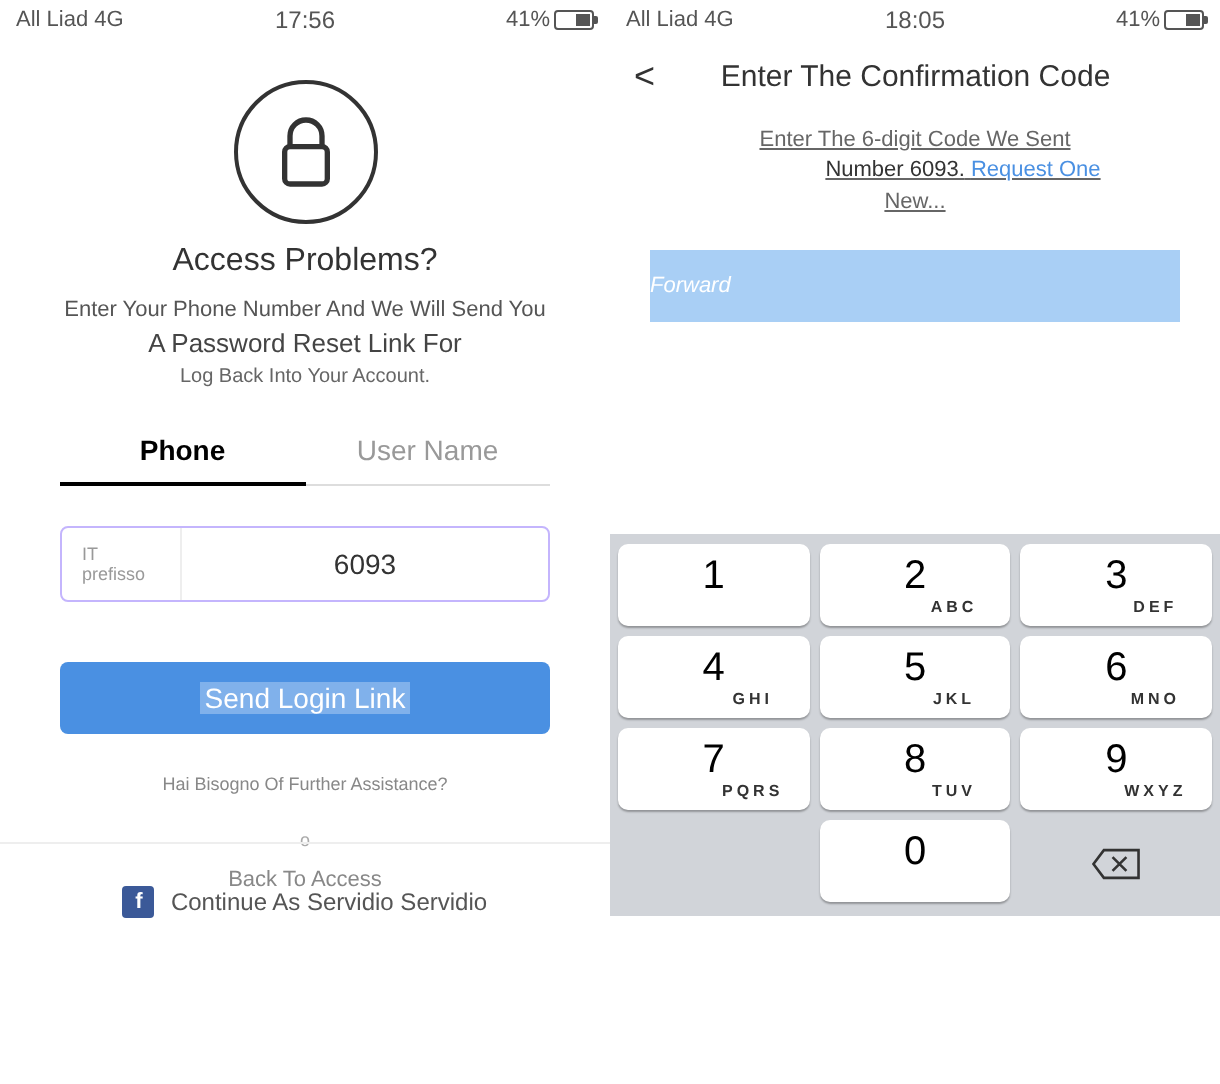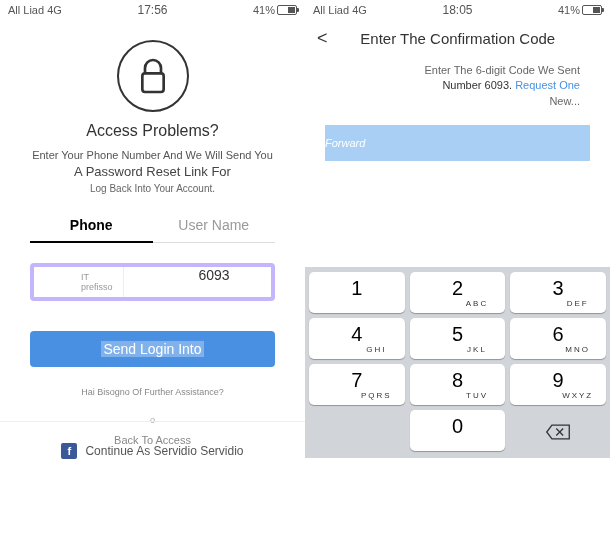--- a/index.html
+++ b/index.html
@@ -15,48 +15,48 @@
     
     .lock-circle { width: 72px; height: 72px; border: 2px solid #333; border-radius: 50%; margin: 20px auto 10px; display: flex; align-items: center; justify-content: center; }
     .lock-circle svg { width: 32px; height: 38px; }
     .title { text-align: center; font-size: 16px; color: #333; margin: 10px 0 8px; font-weight: 400; }
     .subtitle { text-align: center; font-size: 11px; color: #555; padding: 0 20px; line-height: 1.3; }
     .subtitle .line2 { font-size: 13px; font-weight: 500; color: #444; display: block; margin-top: 2px; }
     .subtitle .line3 { font-size: 10px; font-weight: 400; color: #666; display: block; margin-top: 1px; }
     .tabs { display: flex; margin: 14px 30px 0; border-bottom: 1px solid #ddd; }
     .tab { flex: 1; text-align: center; padding: 8px 0; font-size: 14px; color: #999; cursor: pointer; }
     .tab.active { color: #000; font-weight: 600; border-bottom: 2px solid #000; margin-bottom: -1px; }
-    .input-row { margin: 20px 30px 0; border: 4px solid #c4b5fd; border-radius: 4px; display: flex; align-items: flex-start; height: 38px; padding-left: 37px; }
+    .input-row { margin: 20px 30px 0; border: 1px solid #c4b5fd; border-radius: 4px; display: flex; align-items: center; height: 38px; }
     .prefix { font-size: 9px; color: #999; padding: 0 10px; border-right: 1px solid #eee; height: 100%; display: flex; align-items: center; width: 60px; }
     .phone-input { flex: 1; border: none; outline: none; text-align: center; font-size: 14px; color: #333; background: transparent; }
     .btn { margin: 30px 30px 0; background: #4a90e2; color: #fff; text-align: center; padding: 10px 0; border-radius: 4px; font-size: 14px; cursor: pointer; }
     .btn .highlight { background: rgba(255,255,255,0.3); padding: 0 2px; }
     .help-link { text-align: center; font-size: 9px; color: #888; margin-top: 20px; }
     .divider { text-align: center; font-size: 9px; color: #aaa; margin: 18px 0; }
     .fb-row { display: flex; align-items: center; justify-content: center; gap: 8px; font-size: 12px; color: #555; margin-top: 10px; }
     .fb-icon { width: 16px; height: 16px; background: #3b5998; color: #fff; display: flex; align-items: center; justify-content: center; font-size: 11px; font-weight: bold; border-radius: 2px; }
     .bottom-bar { position: absolute; bottom: 0; left: 0; right: 0; text-align: center; padding: 12px 0; font-size: 11px; color: #888; border-top: 1px solid #eee; }
     
     
     .header-row { display: flex; align-items: center; padding: 8px 12px; }
     .back-chevron { font-size: 18px; color: #333; margin-right: 10px; cursor: pointer; }
     .header-title { flex: 1; text-align: center; font-size: 15px; color: #333; margin-right: 20px; }
-    .info-text { text-align: right; font-size: 11px; color: #666; padding: 6px 30px 0; line-height: 1.4; }
+    .info-text { text-align: center; font-size: 11px; color: #666; padding: 6px 30px 0; line-height: 1.4; text-decoration: underline; }
     .info-text .num { color: #333; padding-left: 48px; }
     .info-text .link { color: #4a90e2; }
     .conf-input { margin: 18px 20px 0; border: 1px solid #ddd; border-radius: 4px; padding: 12px 14px; font-size: 13px; color: #999; background: #fff; }
     .conf-input::first-letter { text-decoration: underline; }
     .btn-light { margin: 16px 20px 0; background: #a9cff5; color: #fff; text-align: left; padding: 12px 0; border-radius: 0; font-size: 11px; cursor: pointer; font-style: italic; }
     
     .keypad { position: absolute; bottom: 0; left: 0; right: 0; background: #d1d4d9; padding: 5px 4px; }
     .keypad-row { display: flex; gap: 5px; margin-bottom: 5px; }
     .keypad-row:last-child { margin-bottom: 2px; }
     .key { flex: 1; background: #fff; border-radius: 5px; text-align: center; padding: 6px 0 4px; cursor: pointer; box-shadow: 0 1px 1px rgba(0,0,0,0.3); }
     .key .digit { font-size: 20px; font-weight: 400; color: #000; line-height: 1; }
-    .key .letters { font-size: 8px; font-weight: 400; color: #333; letter-spacing: 2px; margin-top: 1px; height: 10px; padding-left: 39px; }
+    .key .letters { font-size: 8px; font-weight: 700; color: #333; letter-spacing: 2px; margin-top: 1px; height: 10px; padding-left: 39px; }
     .key.blank { background: transparent; box-shadow: none; cursor: default; }
     .key.backspace { background: transparent; box-shadow: none; display: flex; align-items: center; justify-content: center; }
     .key.backspace svg { width: 26px; height: 20px; }
   </style>
 </head>
 <body>
 
 <div class="screen">
   <div class="status-bar">
     <span>All Liad 4G</span>
@@ -87,21 +87,21 @@
     <div class="tab active">Phone</div>
     <div class="tab">User Name</div>
   </div>
 
   <div class="input-row">
     <div class="prefix">IT prefisso</div>
     <input class="phone-input" value="6093" style="">
   </div>
 
   <div class="btn">
-    <span class="highlight">Send Login Into</span>
+    <span class="highlight">Send Login Link</span>
   </div>
 
   <div class="help-link">Hai Bisogno Of Further Assistance?</div>
   <div class="divider">o</div>
 
   <div class="fb-row">
     <span class="fb-icon">f</span>
     <span>Continue As Servidio Servidio</span>
   </div>
 

